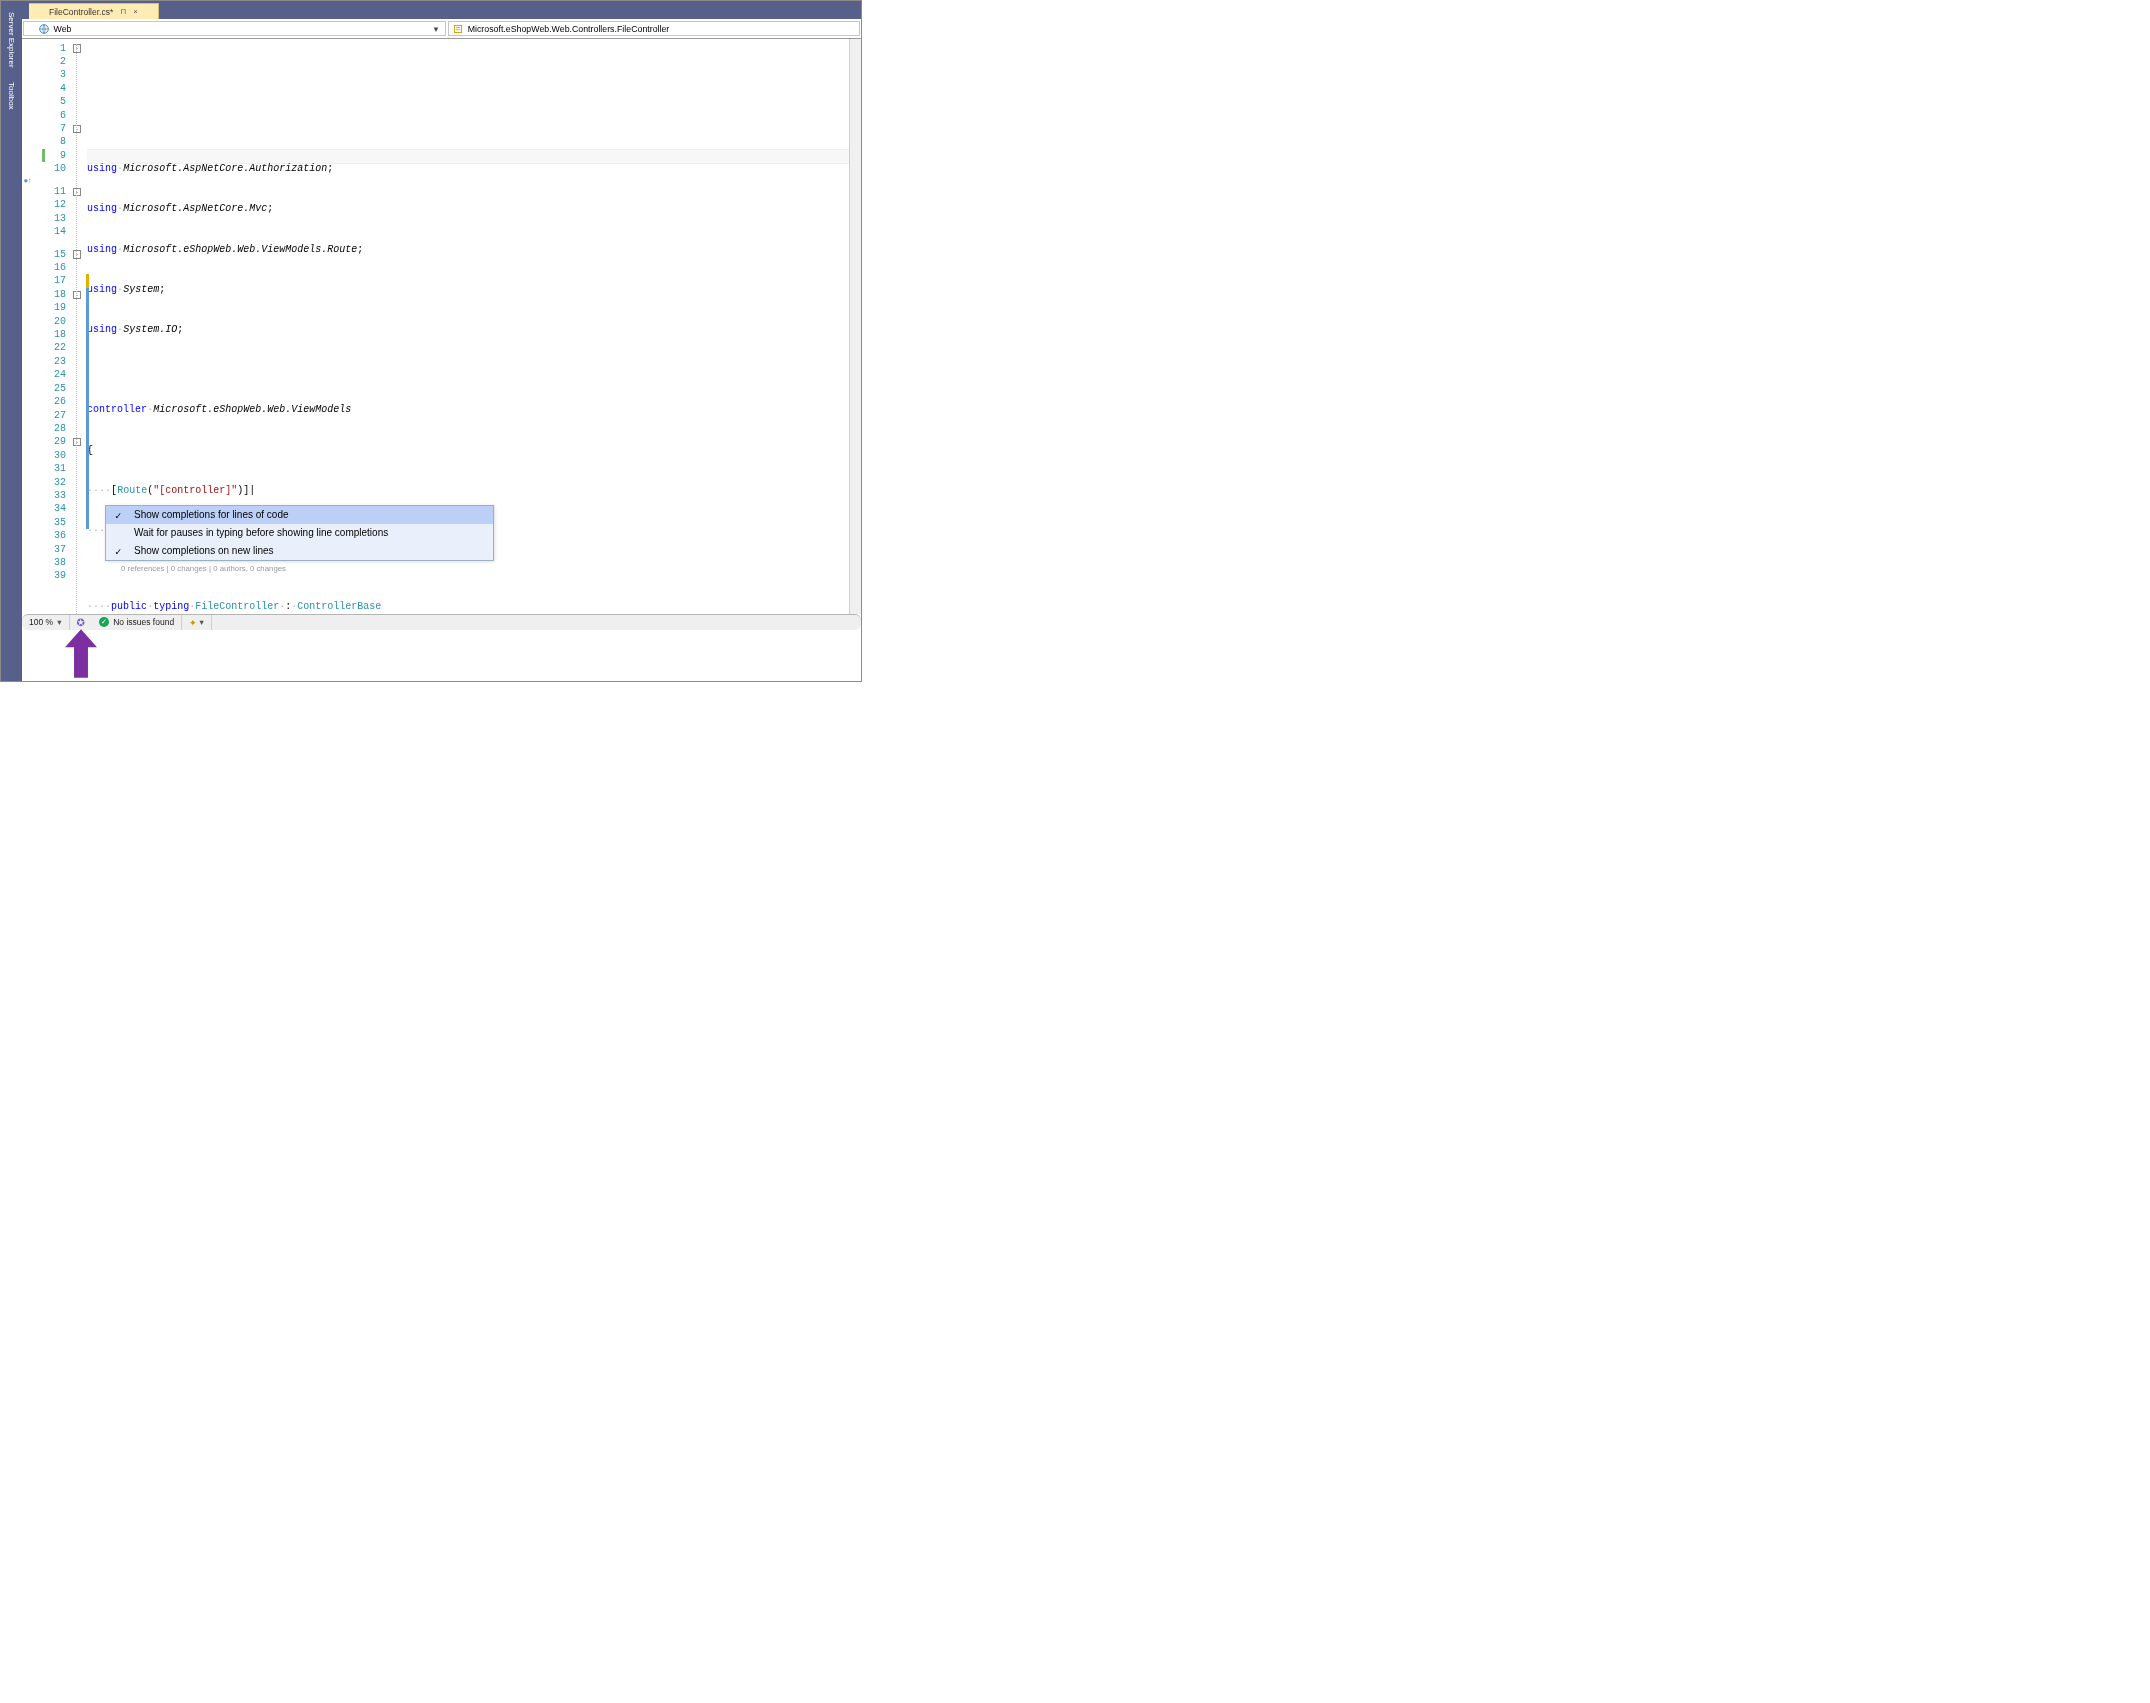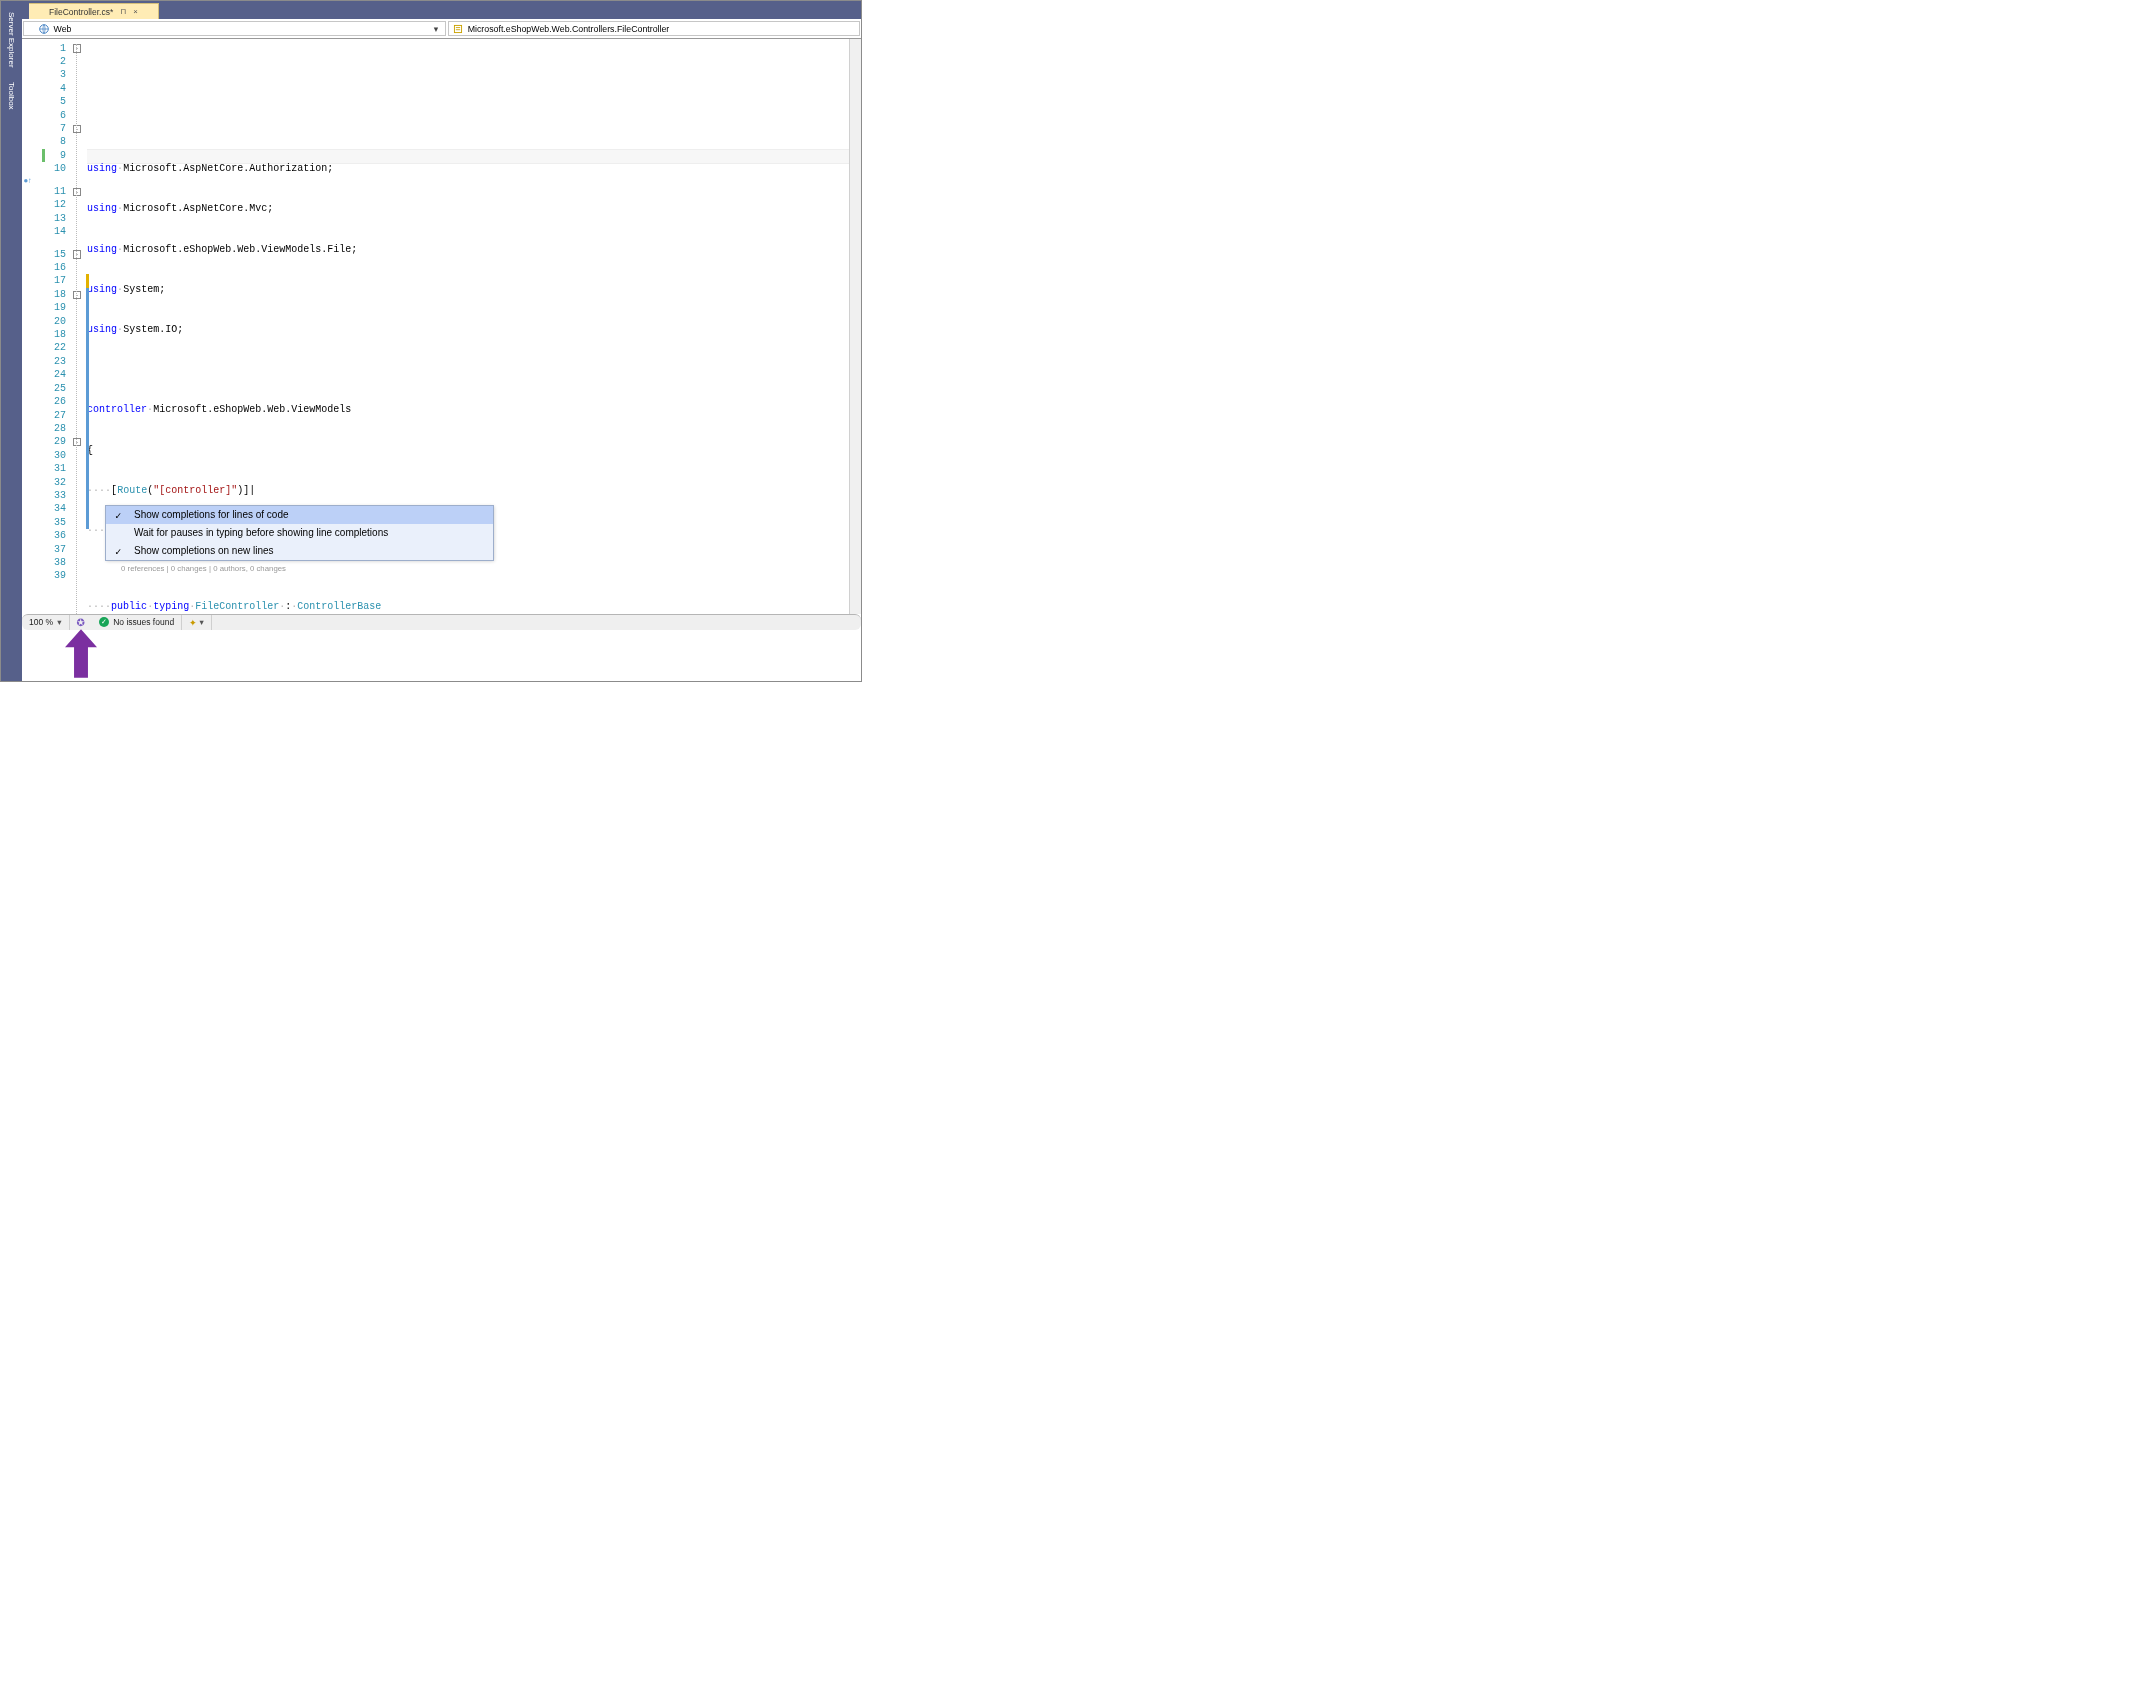--- a/index.html
+++ b/index.html
@@ -156,21 +156,21 @@
 }
 .glyph-ref {
   position: absolute;
   left: 1.4px;
   font-size: 7.8px;
   color: #5c9bd5;
 }
 .k  { color: #0000ff; }           
 .t  { color: #2b91af; }           
 .s  { color: #a31515; }              
-.ns { color: #000; }              
+.ns { color: #000; font-style: italic; }              
 .sp { color: #b0b0b0; }           
 .codelens {
   font-family: "Segoe UI", sans-serif;
   font-size: 7.8px;
   color: #999;
   padding-left: 1.4px;
 }
 .popup-menu {
   position: absolute;
   left: 83px;
@@ -341,21 +341,21 @@
       <div class="code">
         
         <div class="change-bar change-green" style="left:-45px;top:calc(2.8px + 8*13.4px);height:13.4px"></div>
         <div class="change-bar change-yellow" style="left:-1.4px;top:calc(2.8px + 16*13.4px + 18.4px);height:13.4px"></div>
         <div class="change-bar change-blue" style="left:-1.4px;top:calc(2.8px + 17*13.4px + 18.4px);height:calc(18*13.4px)"></div>
 
         <div class="current-line-bg" style="top:calc(2.8px + 8*13.4px)"></div>
 
         <div class="line"><span class="k">using</span><span class="sp">·</span><span class="ns">Microsoft.AspNetCore.Authorization</span><span>;</span></div>
         <div class="line"><span class="k">using</span><span class="sp">·</span><span class="ns">Microsoft.AspNetCore.Mvc</span><span>;</span></div>
-        <div class="line"><span class="k">using</span><span class="sp">·</span><span class="ns">Microsoft.eShopWeb.Web.ViewModels.File</span><span>;</span></div>
+        <div class="line"><span class="k">using</span><span class="sp">·</span><span class="ns">Microsoft.eShopWeb.Web.ViewModels.Route</span><span>;</span></div>
         <div class="line"><span class="k">using</span><span class="sp">·</span><span class="ns">System</span><span>;</span></div>
         <div class="line"><span class="k">using</span><span class="sp">·</span><span class="ns">System.IO</span><span>;</span></div>
         <div class="line">&nbsp;</div>
         <div class="line"><span class="k">controller</span><span class="sp">·</span><span class="ns">Microsoft.eShopWeb.Web.ViewModels</span></div>
         <div class="line"><span>{</span></div>
         <div class="line"><span class="sp">····</span><span>[</span><span class="t">Route</span><span>(</span><span class="s">"[controller]"</span><span>)</span><span>]</span><span>|</span></div>
         <div class="line"><span class="sp">····</span><span>[</span><span class="t">ApiController</span><span>]</span></div>
         <div class="line codelens" style="height:9.2px;line-height:9.2px;padding-left:34px">0 references | 0 changes | 0 authors, 0 changes</div>
         <div class="line"><span class="sp">····</span><span class="k">public</span><span class="sp">·</span><span class="k">typing</span><span class="sp">·</span><span class="t">FileController</span><span class="sp">·</span><span>:</span><span class="sp">·</span><span class="t">ControllerBase</span></div>
         

